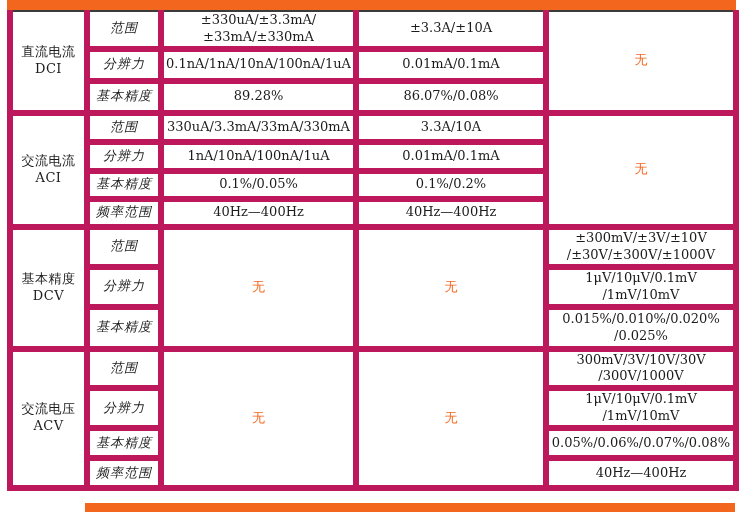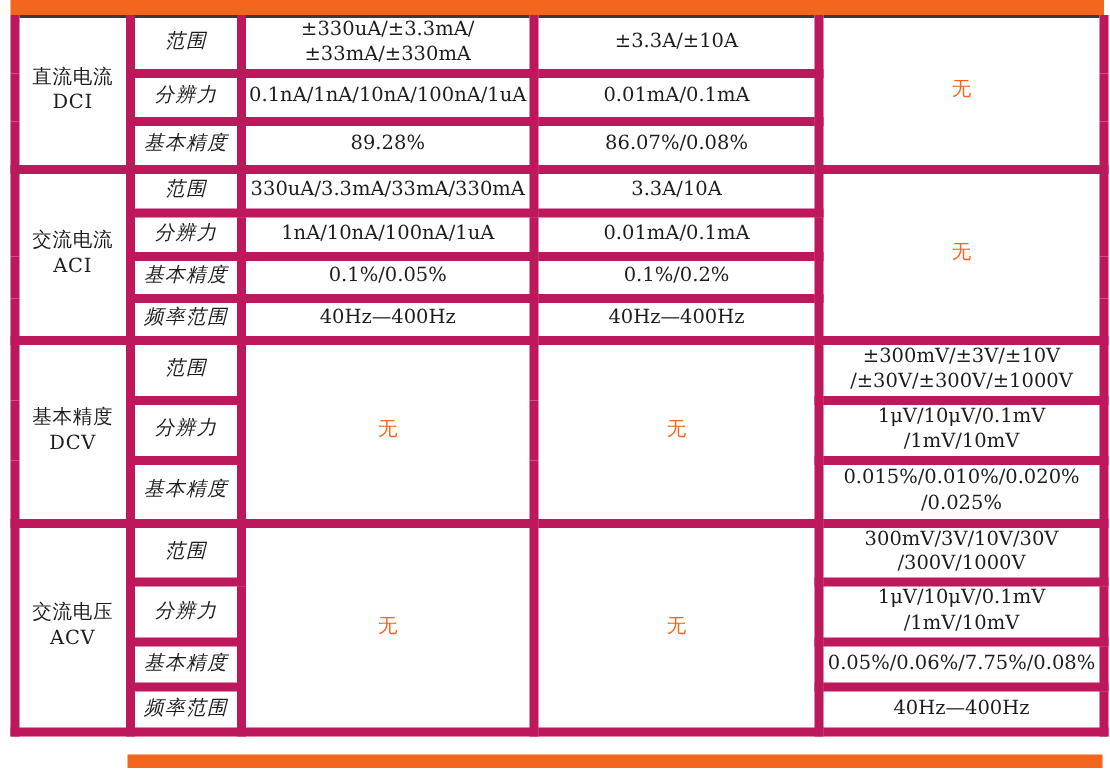--- a/index.html
+++ b/index.html
@@ -106,21 +106,21 @@
         <td>300mV/3V/10V/30V
 /300V/1000V</td>
       </tr>
       <tr style="height:36px">
         <td class="attr">分辨力</td>
         <td>1μV/10μV/0.1mV
 /1mV/10mV</td>
       </tr>
       <tr style="height:30px">
         <td class="attr">基本精度</td>
-        <td>0.05%/0.06%/7.75%/0.08%</td>
+        <td>0.05%/0.06%/0.07%/0.08%</td>
       </tr>
       <tr style="height:30px">
         <td class="attr">频率范围</td>
         <td>40Hz—400Hz</td>
       </tr>
     </tbody>
   </table>
 
   <div class="bottom-bar"></div>
 </div>

